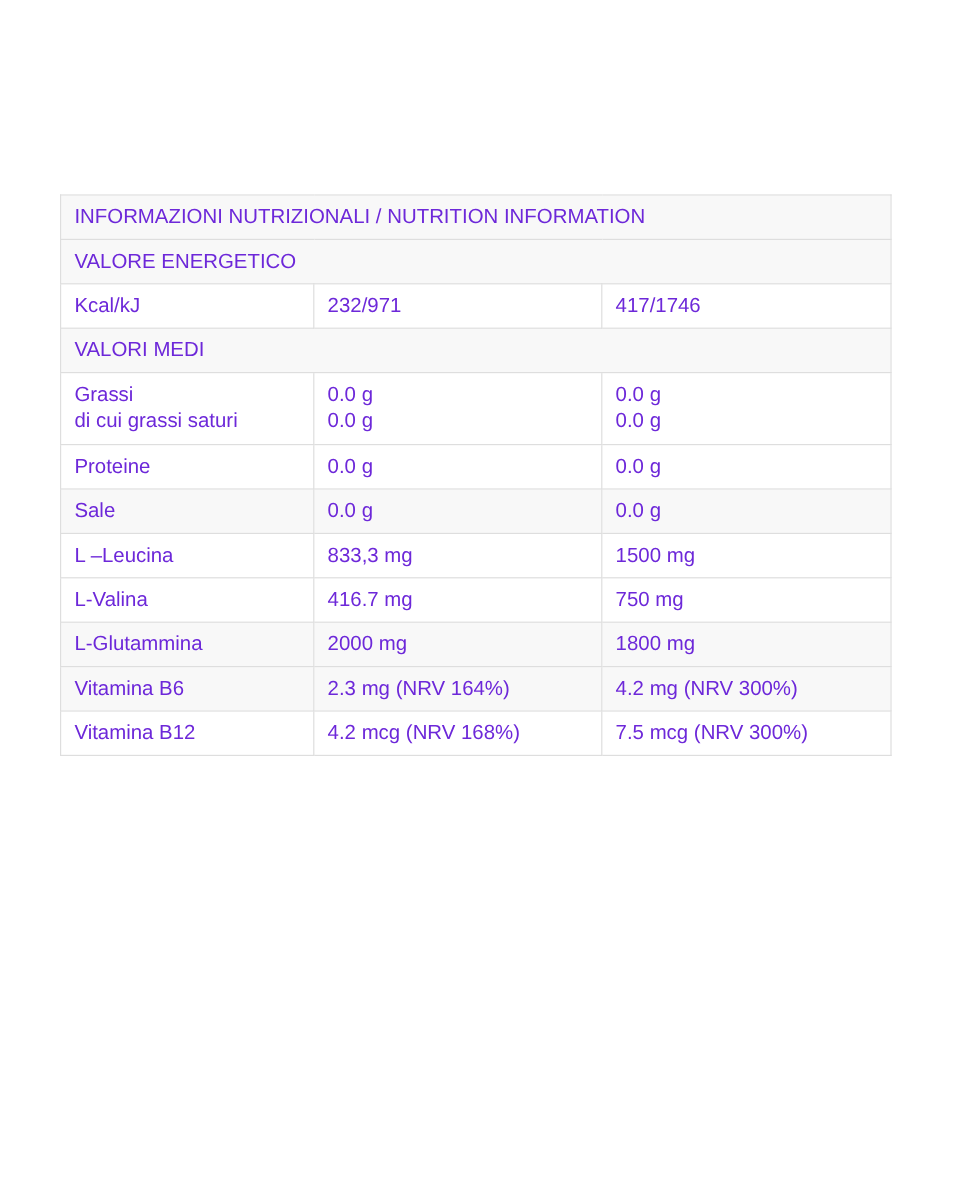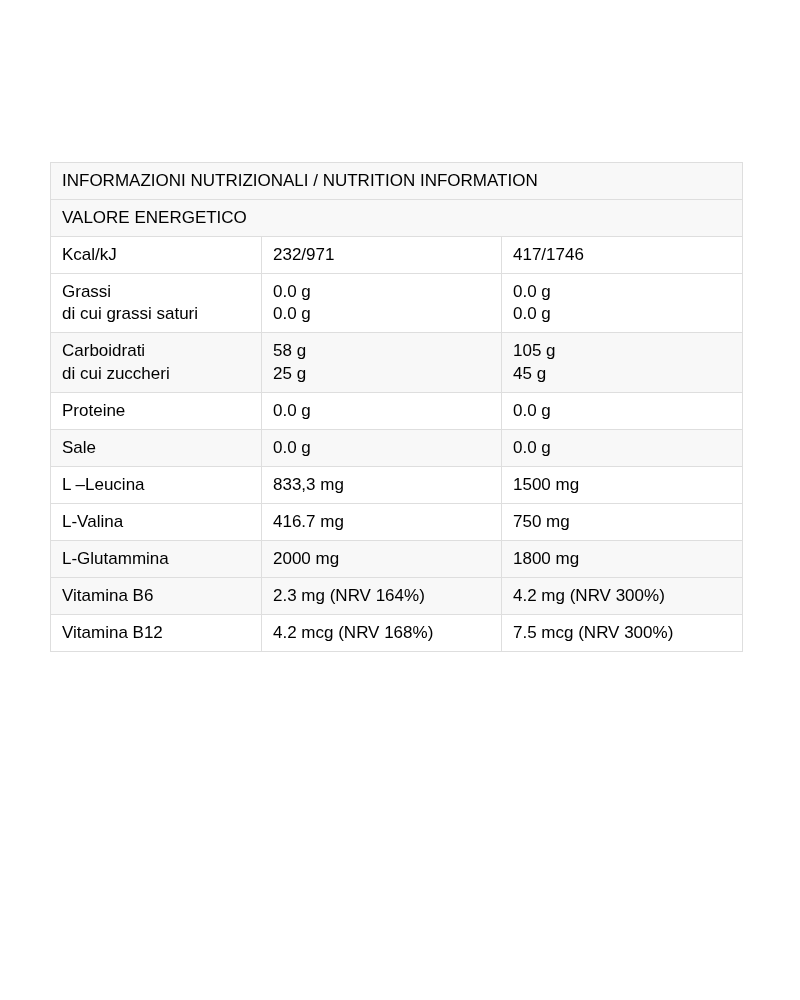--- a/index.html
+++ b/index.html
@@ -28,21 +28,21 @@
   }
   table.nutri th,
   table.nutri td {
     border: 1px solid #dedede;
     padding: 7px 11px;
     font-size: 17px;
     line-height: 1.3;
     text-align: left;
     vertical-align: middle;
     font-weight: 400;
-    color: #000000;
+    color: #6d28d9;
     overflow: hidden;
   }
   tr.stripe th,
   tr.stripe td {
     background: #f8f8f8;
   }
   .title-row th,
   .colhead-row th,
   td.section {
     font-weight: 700;
@@ -71,35 +71,30 @@
     </thead>
     <tbody>
         <tr class="stripe">
           <td colspan="3" class="section">VALORE ENERGETICO</td>
         </tr>
         <tr>
           <td class="pre">Kcal/kJ</td>
           <td class="pre">232/971</td>
           <td class="pre">417/1746</td>
         </tr>
+        <tr class="stripe">
+          <td colspan="3" class="section">VALORI MEDI</td>
+        </tr>
         <tr>
           <td class="pre">Grassi
 di cui grassi saturi</td>
           <td class="pre">0.0 g
 0.0 g</td>
           <td class="pre">0.0 g
 0.0 g</td>
-        </tr>
-        <tr class="stripe">
-          <td class="pre">Carboidrati
-di cui zuccheri</td>
-          <td class="pre">58 g
-25 g</td>
-          <td class="pre">105 g
-45 g</td>
         </tr>
         <tr>
           <td class="pre">Proteine</td>
           <td class="pre">0.0 g</td>
           <td class="pre">0.0 g</td>
         </tr>
         <tr class="stripe">
           <td class="pre">Sale</td>
           <td class="pre">0.0 g</td>
           <td class="pre">0.0 g</td>

